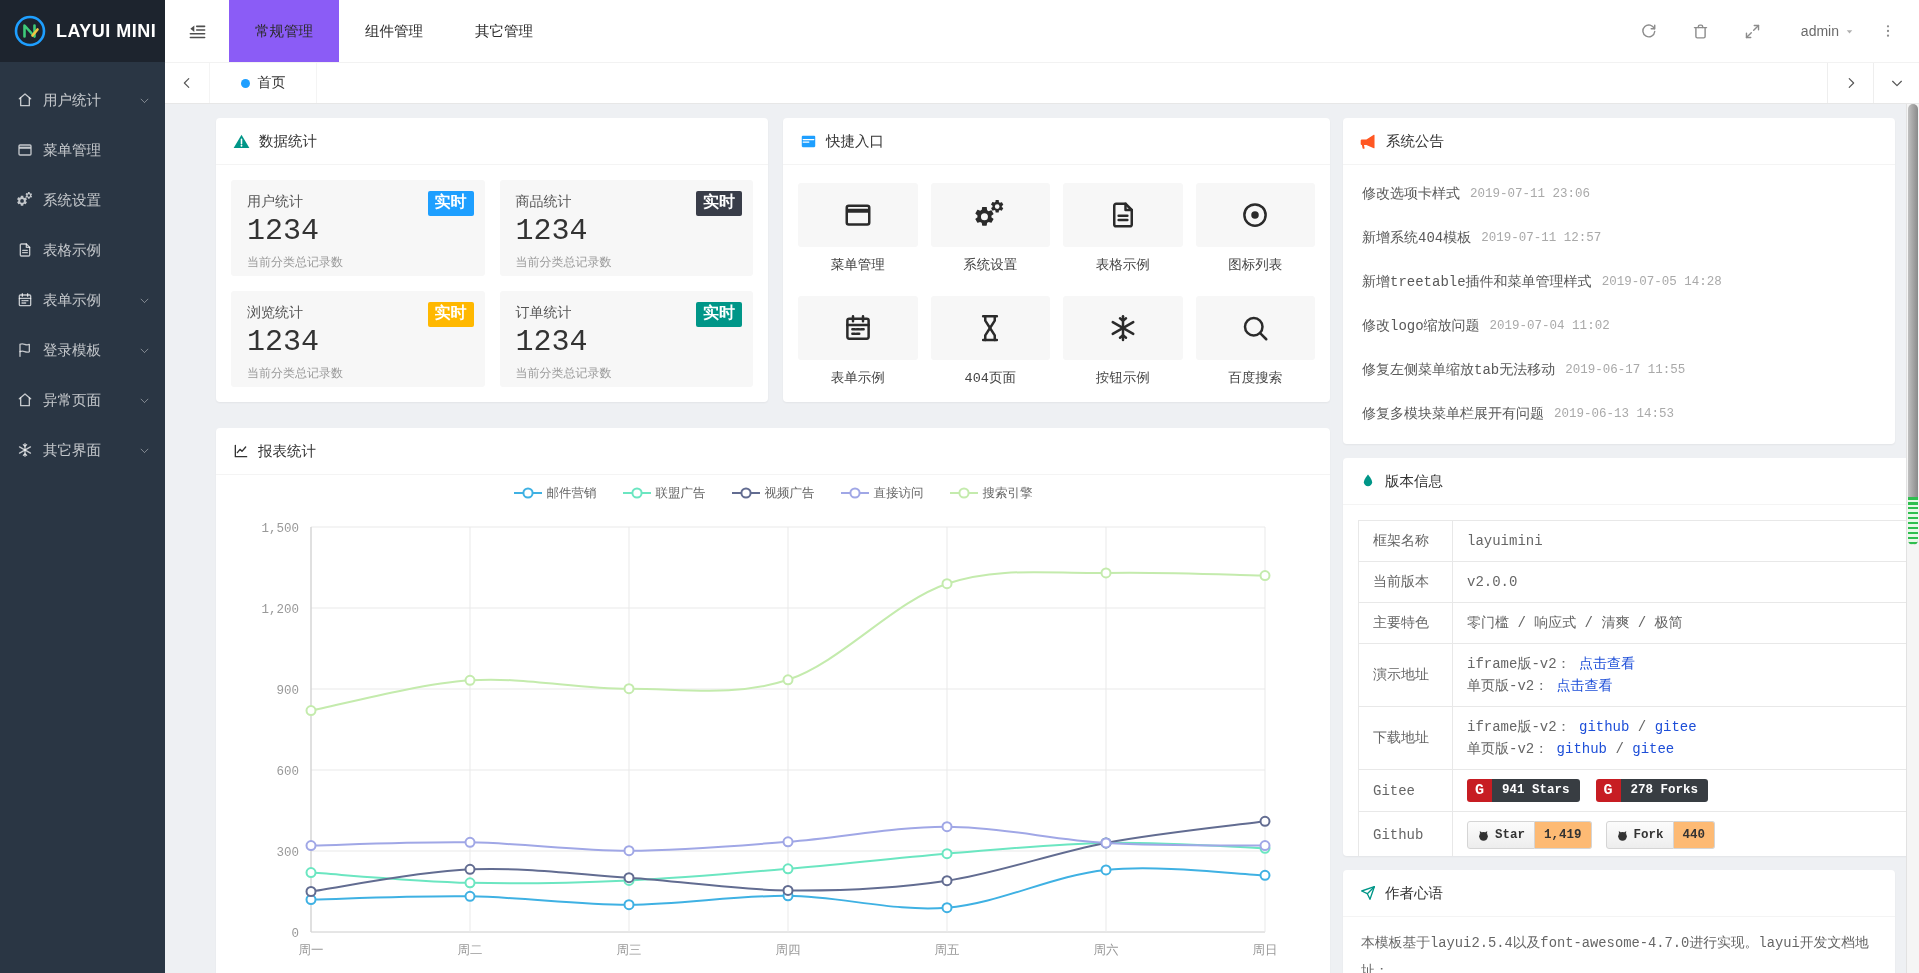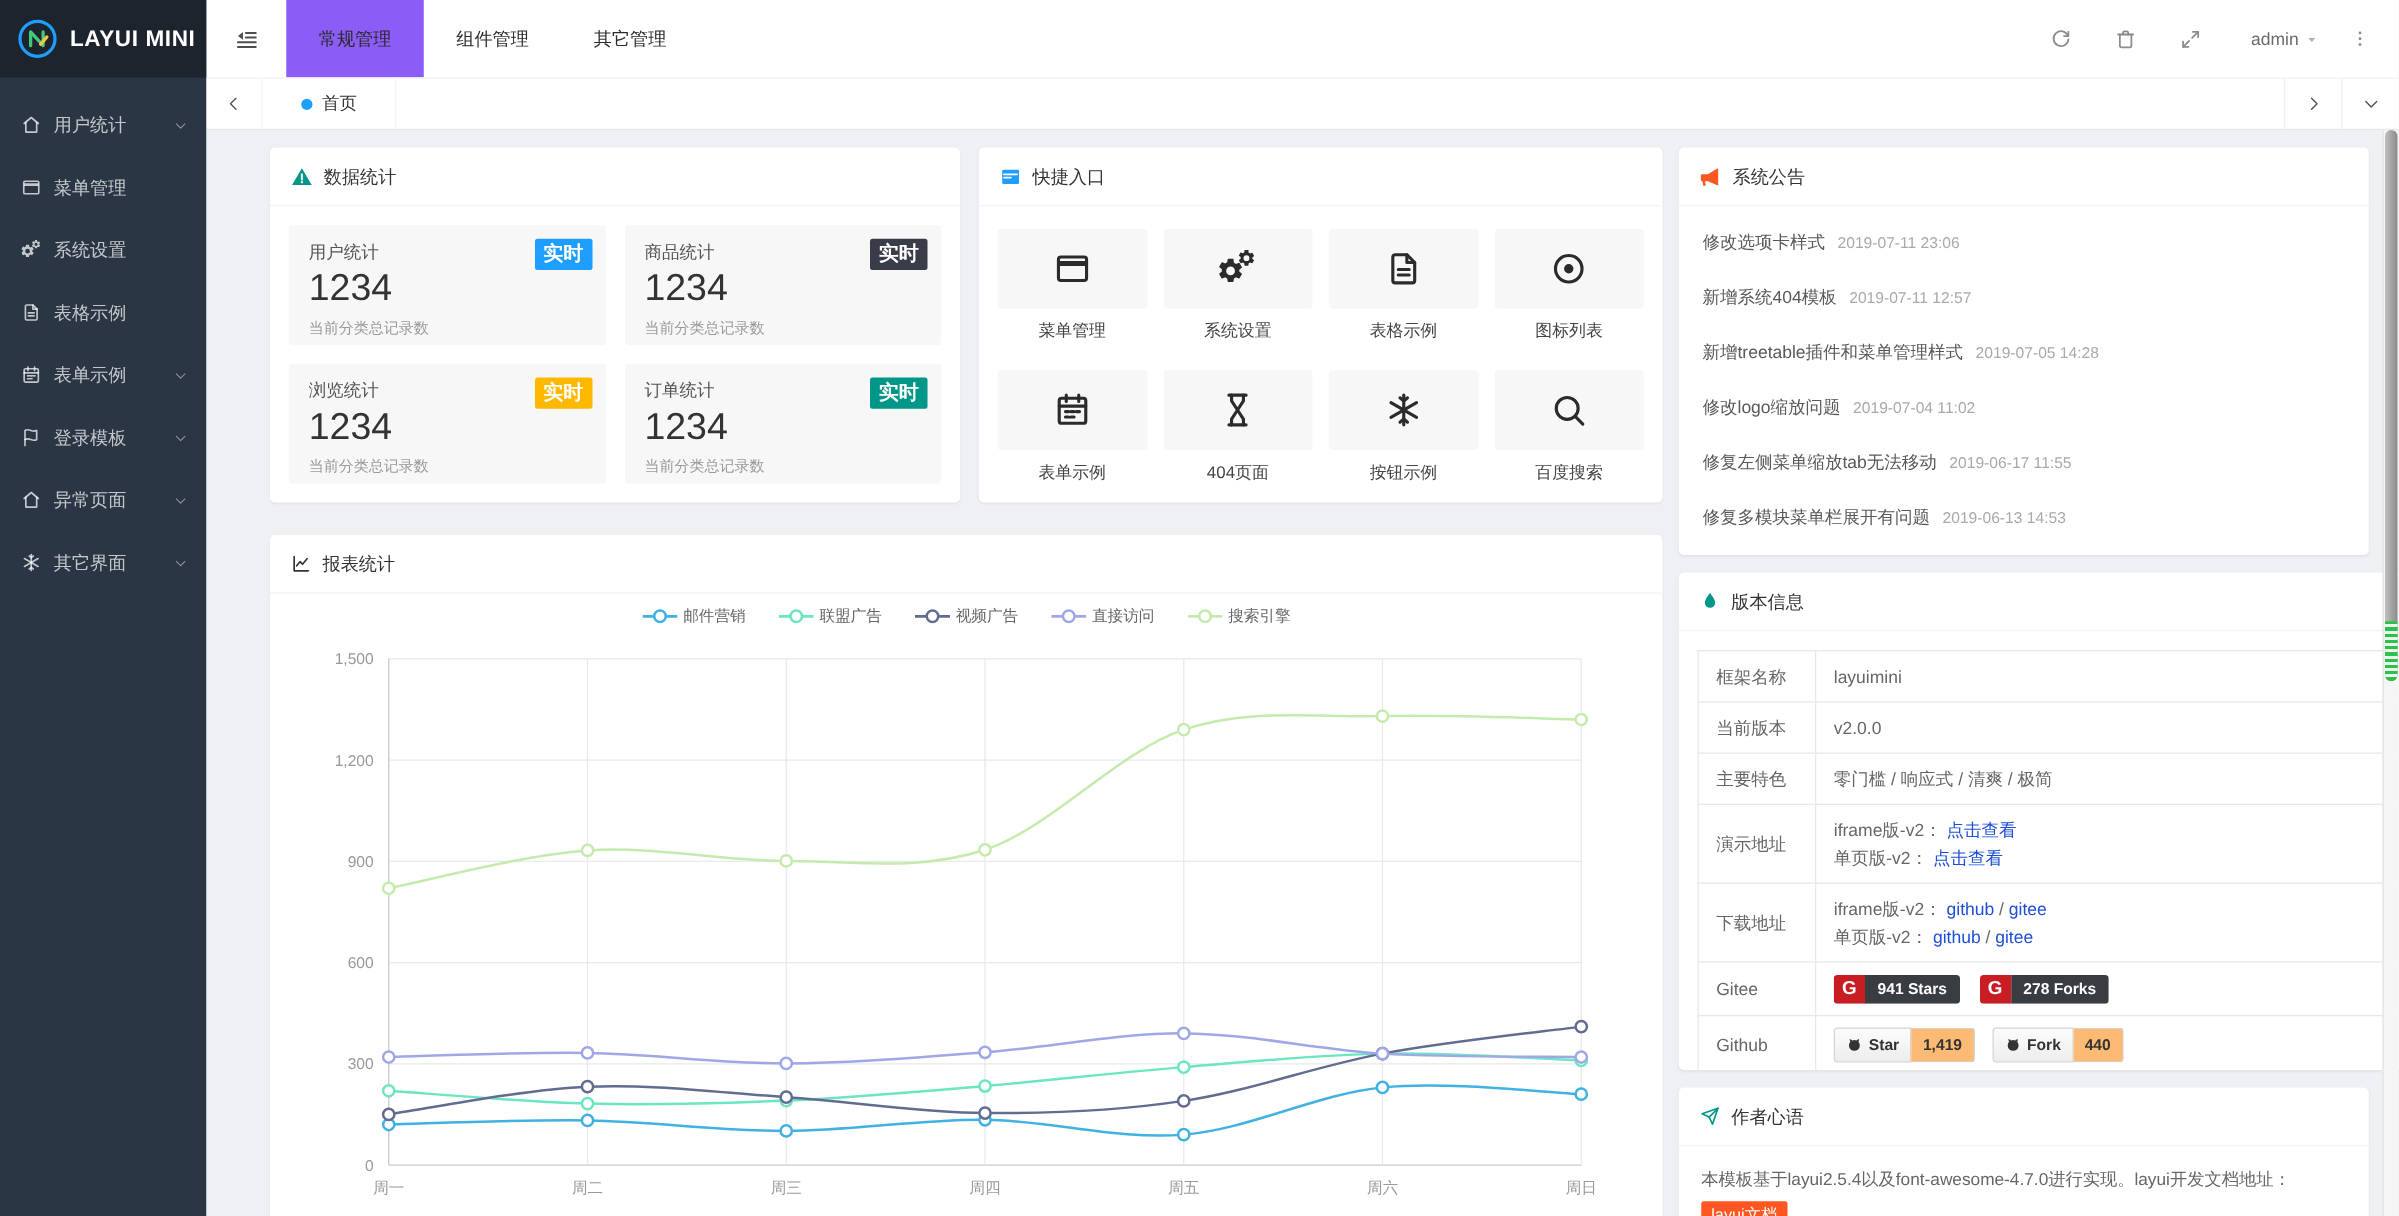--- a/index.html
+++ b/index.html
@@ -30,21 +30,21 @@
   
   #tabbar { position:absolute; left:165px; top:62px; right:0; height:42px; background:#fff; border-top:1px solid #f2f2f2; border-bottom:1px solid #e7e7e7; display:flex; align-items:stretch; z-index:4; }
   .tb-btn { width:44px; display:flex; align-items:center; justify-content:center; color:#555; cursor:pointer; }
   .tb-tab { width:108px; display:flex; align-items:center; justify-content:center; gap:8px; font-size:14px; color:#333; border-left:1px solid #f4f4f4; border-right:1px solid #f4f4f4; cursor:pointer; }
   .tb-dot { width:9px; height:9px; border-radius:50%; background:#1E9FFF; }
   .tb-right { margin-left:auto; display:flex; }
   .tb-rbtn { width:46px; border-left:1px solid #eee; display:flex; align-items:center; justify-content:center; color:#555; cursor:pointer; }
 
   
   #content { position:absolute; left:165px; top:104px; right:0; bottom:0; overflow:hidden; }
-  .panel { position:absolute; background:#fff; border-radius:4px; box-shadow:0 1px 2px rgba(0,0,0,.05); overflow:hidden; }
+  .panel { position:absolute; background:#fff; border-radius:4px; box-shadow:0 1px 2px rgba(0,0,0,.05); overflow:hidden;font-family:Liberation Mono, monospace; }
   .panel-hd { height:47px; display:flex; align-items:center; padding:0 17px; border-bottom:1px solid #f4f4f4; gap:9px; }
   .p-title { font-size:14.5px; color:#333; }
 
   #panel-stats   { left:51px;   top:14px;  width:552px;  height:284px; }
   #panel-short   { left:618px;  top:14px;  width:547px;  height:284px; }
   #panel-ann     { left:1178px; top:14px;  width:552px;  height:326px; }
   #panel-report  { left:51px;   top:324px; width:1114px; height:700px; }
   #panel-version { left:1178px; top:354px; width:647px;  height:398px; }
   #panel-author  { left:1178px; top:766px; width:552px;  height:220px; }
 

